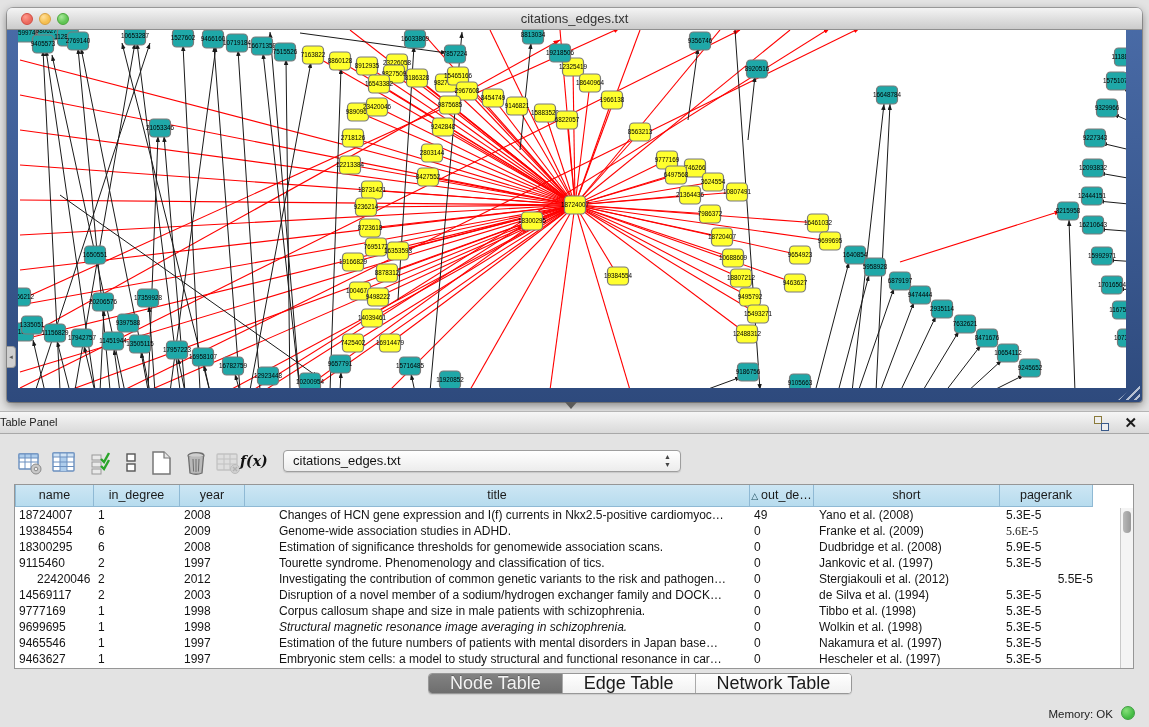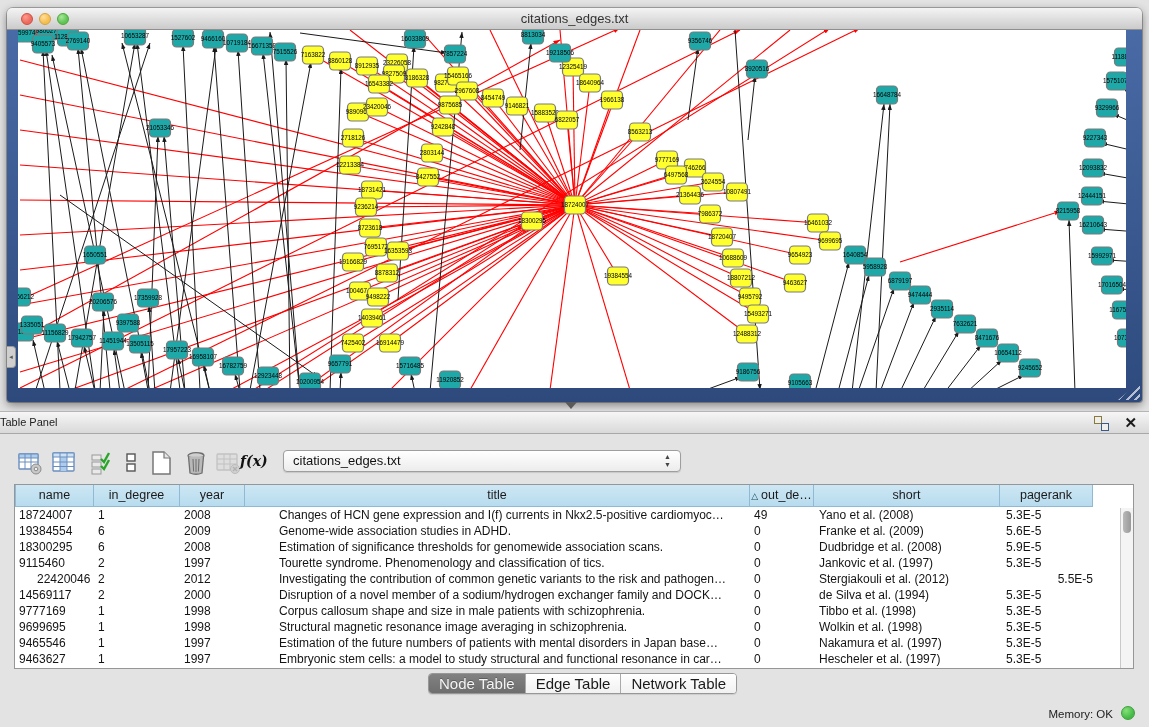--- a/index.html
+++ b/index.html
@@ -68,22 +68,22 @@
   .tr { display:flex; height:16px; }
   .td { font-size:12px; color:#141414; line-height:16px; white-space:nowrap; overflow:hidden; flex:none; }
   #vscroll { position:absolute; right:0; top:23px; bottom:0; width:13px; background:#f4f4f4; border-left:1px solid #c9c9c9; }
   #vscroll-thumb { position:absolute; left:2px; top:3px; width:8px; height:22px; background:linear-gradient(90deg,#b9b9b9,#999); border-radius:4px; }
 
   
   #tab-bar { position:absolute; left:0; top:262px; width:1149px; height:22px; }
   #seg { position:absolute; left:428px; top:0; display:flex; height:21px;
     border:1px solid #979797; border-radius:4px; overflow:hidden; background:#fff;
     box-shadow:0 1px 1px rgba(0,0,0,.1); }
-  .seg-btn { font-size:15px; color:#1a1a1a; background:linear-gradient(180deg,#ffffff,#f1f1f1);
-    padding:0 10px; line-height:19px; border-right:1px solid #aaa; }
+  .seg-btn { font-size:18px; color:#1a1a1a; background:linear-gradient(180deg,#ffffff,#f1f1f1);
+    padding:0 21px; line-height:19px; border-right:1px solid #aaa; }
   .seg-btn:last-child { border-right:none; }
   .seg-btn.active { background:linear-gradient(180deg,#828282,#6e6e6e); color:#f4f4f4;
     text-shadow:0 -1px 0 rgba(0,0,0,.25); }
 
   
   #status-bar { position:absolute; left:0; bottom:0px; width:1149px; height:26px; }
   #memory-label { position:absolute; right:36px; top:7px; font-size:11.5px; color:#222; }
   #memory-dot { position:absolute; right:14px; top:5px; width:14px; height:14px; border-radius:50%;
     background:radial-gradient(circle at 35% 30%, #86e07a, #44bb44 65%); border:1px solid #3e9e41; }
 </style>
@@ -848,21 +848,21 @@
           <div class="td" style="width: 186px; padding-left: 5px;">Yano et al. (2008)</div>
           <div class="td" style="width: 93px; padding-left: 6px;">5.3E-5</div>
         </div>
         <div class="tr">
           <div class="td" style="width: 79px; padding-left: 4px;">19384554</div>
           <div class="td" style="width: 86px; padding-left: 4px;">6</div>
           <div class="td" style="width: 65px; padding-left: 4px;">2009</div>
           <div class="td" style="width: 505px; padding-left: 34px;">Genome-wide association studies in ADHD.</div>
           <div class="td" style="width: 64px; padding-left: 4px;">0</div>
           <div class="td" style="width: 186px; padding-left: 5px;">Franke et al. (2009)</div>
-          <div class="td" style="width: 93px; padding-left: 6px;">5.6E-5</div>
+          <div class="td" style="width: 93px; padding-left: 6px; font-family: Liberation Serif, serif;">5.6E-5</div>
         </div>
         <div class="tr">
           <div class="td" style="width: 79px; padding-left: 4px;">18300295</div>
           <div class="td" style="width: 86px; padding-left: 4px;">6</div>
           <div class="td" style="width: 65px; padding-left: 4px;">2008</div>
           <div class="td" style="width: 505px; padding-left: 34px;">Estimation of significance thresholds for genomewide association scans.</div>
           <div class="td" style="width: 64px; padding-left: 4px;">0</div>
           <div class="td" style="width: 186px; padding-left: 5px;">Dudbridge et al. (2008)</div>
           <div class="td" style="width: 93px; padding-left: 6px;">5.9E-5</div>
         </div>
@@ -880,40 +880,40 @@
           <div class="td" style="width: 86px; padding-left: 4px;">2</div>
           <div class="td" style="width: 65px; padding-left: 4px;">2012</div>
           <div class="td" style="width: 505px; padding-left: 34px;">Investigating the contribution of common genetic variants to the risk and pathogen…</div>
           <div class="td" style="width: 64px; padding-left: 4px;">0</div>
           <div class="td" style="width: 186px; padding-left: 5px;">Stergiakouli et al. (2012)</div>
           <div class="td" style="width: 93px; padding-left: 6px; text-align: right;">5.5E-5</div>
         </div>
         <div class="tr">
           <div class="td" style="width: 79px; padding-left: 4px;">14569117</div>
           <div class="td" style="width: 86px; padding-left: 4px;">2</div>
-          <div class="td" style="width: 65px; padding-left: 4px;">2000</div>
+          <div class="td" style="width: 65px; padding-left: 4px;">2003</div>
           <div class="td" style="width: 505px; padding-left: 34px;">Disruption of a novel member of a sodium/hydrogen exchanger family and DOCK…</div>
           <div class="td" style="width: 64px; padding-left: 4px;">0</div>
           <div class="td" style="width: 186px; padding-left: 5px;">de Silva et al. (1994)</div>
           <div class="td" style="width: 93px; padding-left: 6px;">5.3E-5</div>
         </div>
         <div class="tr">
           <div class="td" style="width: 79px; padding-left: 4px;">9777169</div>
           <div class="td" style="width: 86px; padding-left: 4px;">1</div>
           <div class="td" style="width: 65px; padding-left: 4px;">1998</div>
           <div class="td" style="width: 505px; padding-left: 34px;">Corpus callosum shape and size in male patients with schizophrenia.</div>
           <div class="td" style="width: 64px; padding-left: 4px;">0</div>
           <div class="td" style="width: 186px; padding-left: 5px;">Tibbo et al. (1998)</div>
           <div class="td" style="width: 93px; padding-left: 6px;">5.3E-5</div>
         </div>
         <div class="tr">
           <div class="td" style="width: 79px; padding-left: 4px;">9699695</div>
           <div class="td" style="width: 86px; padding-left: 4px;">1</div>
           <div class="td" style="width: 65px; padding-left: 4px;">1998</div>
-          <div class="td" style="width: 505px; padding-left: 34px;">Structural magnetic resonance image averaging in schizophrenia.</div>
+          <div class="td" style="width: 505px; padding-left: 34px; font-style: italic;">Structural magnetic resonance image averaging in schizophrenia.</div>
           <div class="td" style="width: 64px; padding-left: 4px;">0</div>
           <div class="td" style="width: 186px; padding-left: 5px;">Wolkin et al. (1998)</div>
           <div class="td" style="width: 93px; padding-left: 6px;">5.3E-5</div>
         </div>
         <div class="tr">
           <div class="td" style="width: 79px; padding-left: 4px;">9465546</div>
           <div class="td" style="width: 86px; padding-left: 4px;">1</div>
           <div class="td" style="width: 65px; padding-left: 4px;">1997</div>
           <div class="td" style="width: 505px; padding-left: 34px;">Estimation of the future numbers of patients with mental disorders in Japan base…</div>
           <div class="td" style="width: 64px; padding-left: 4px;">0</div>

